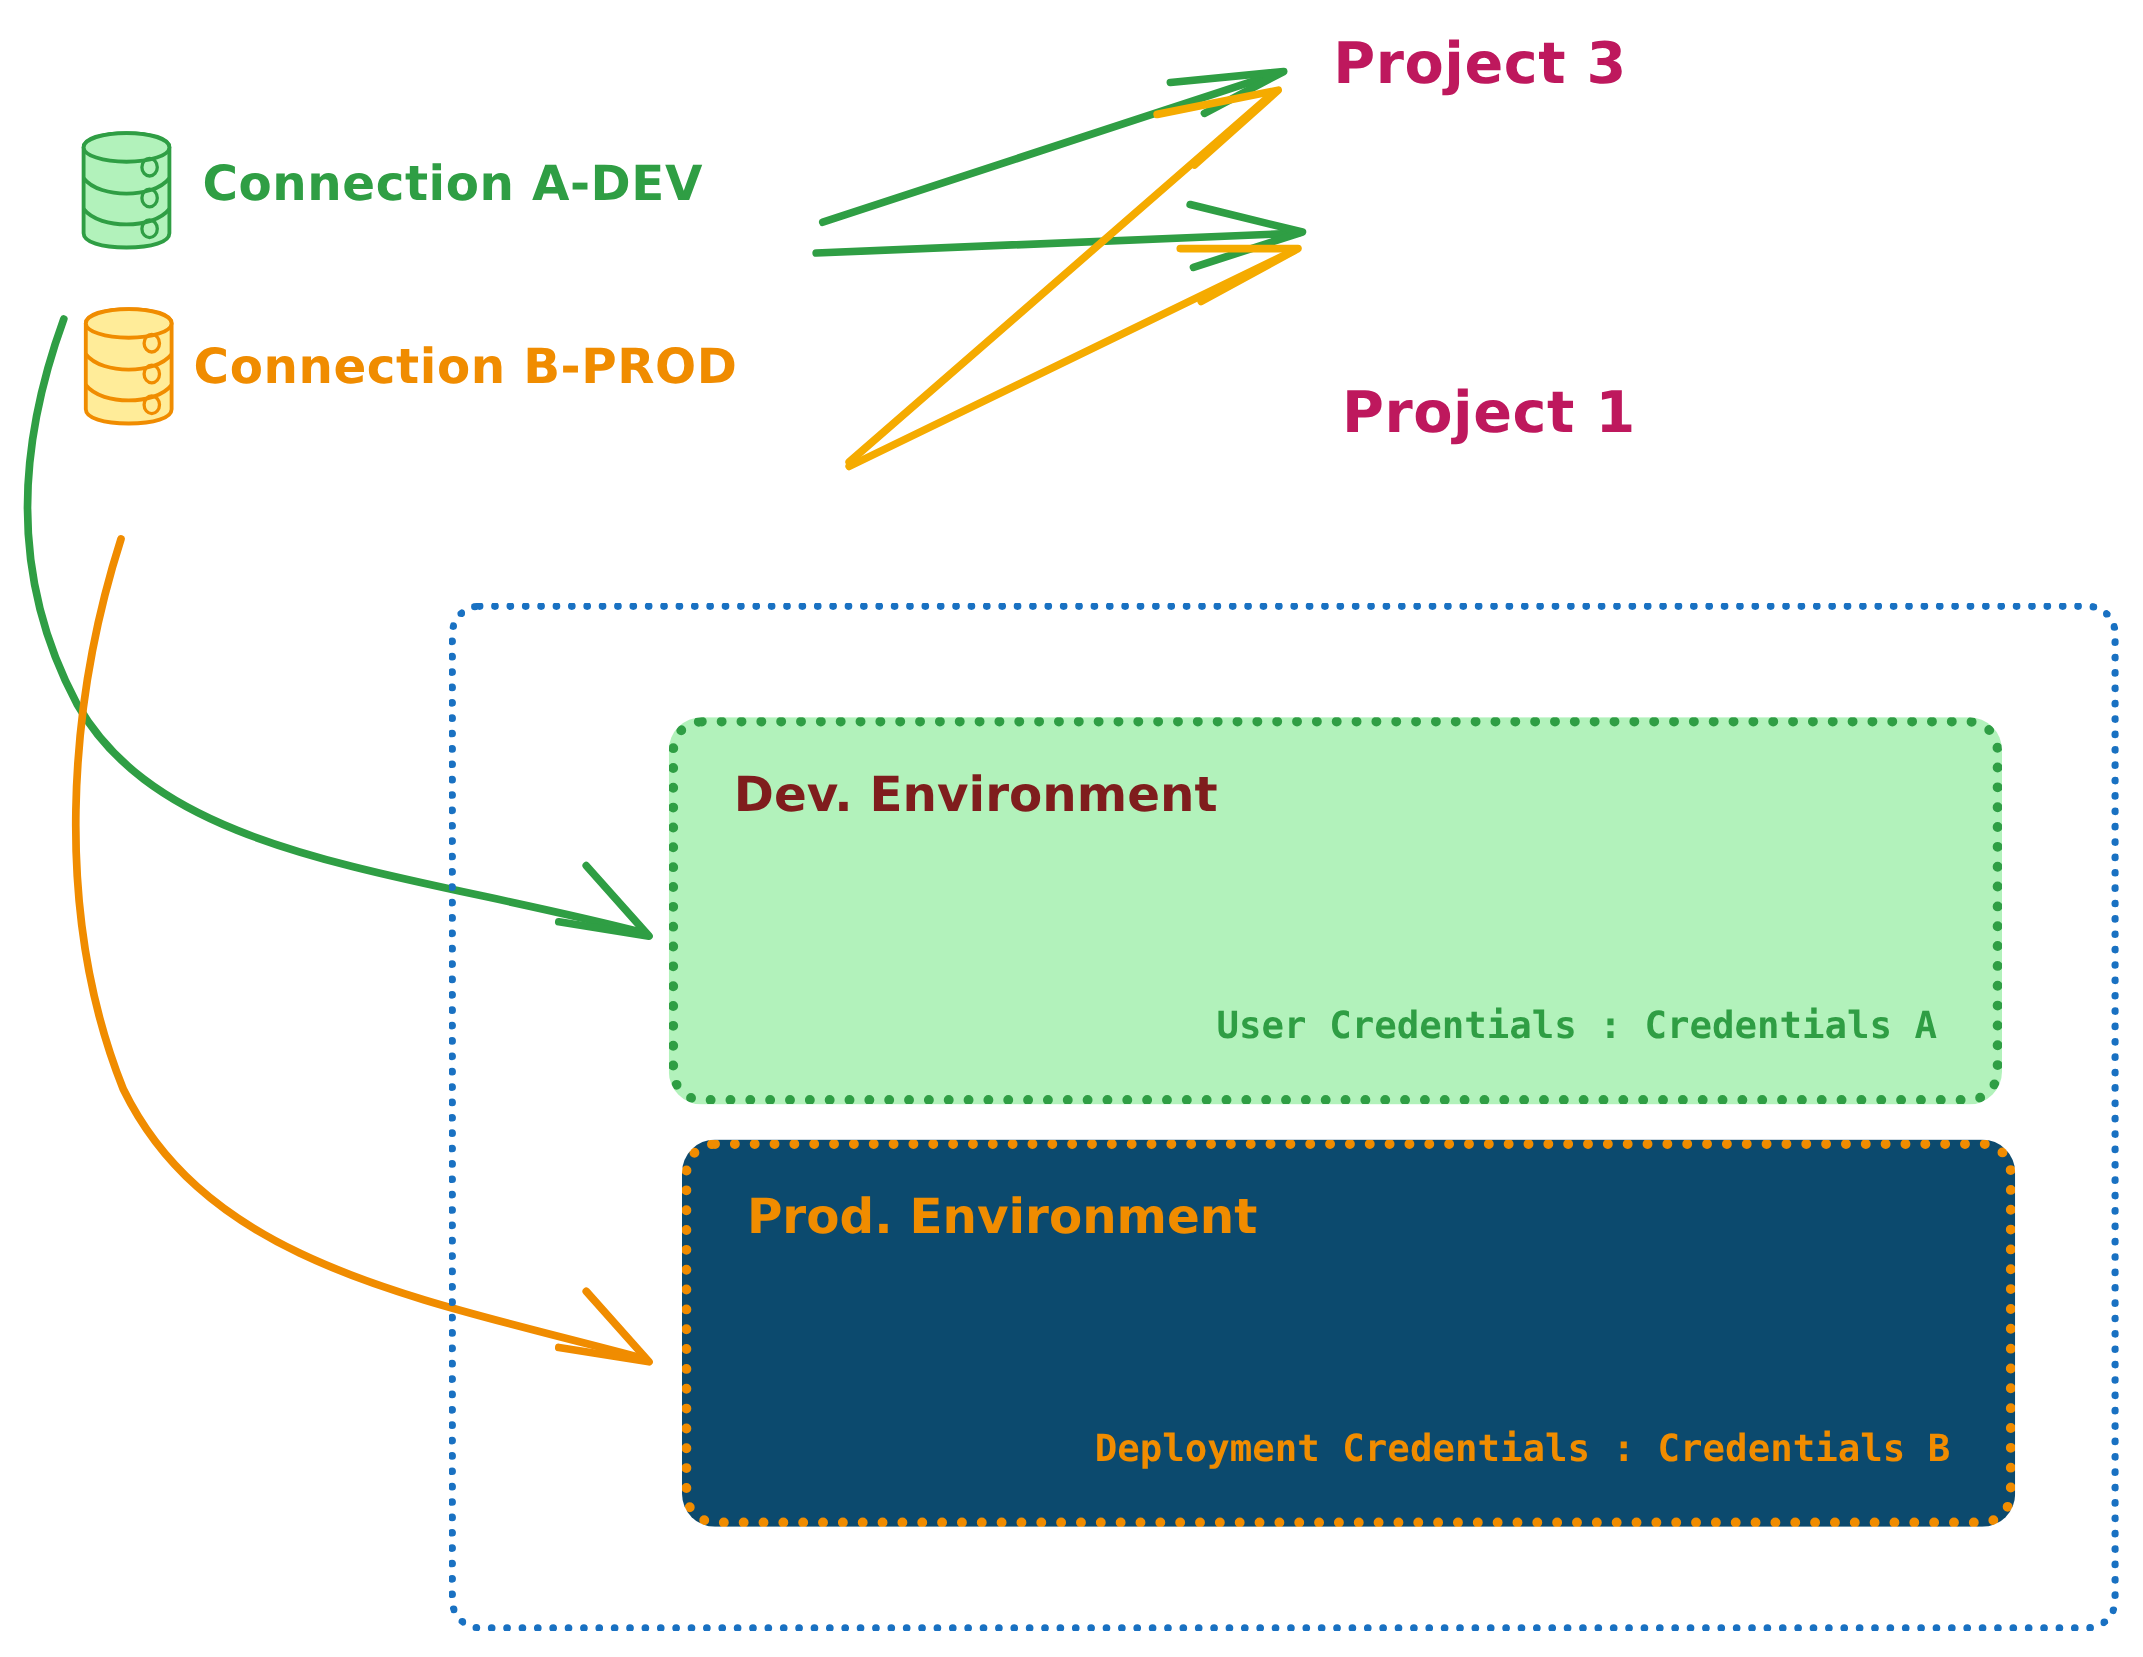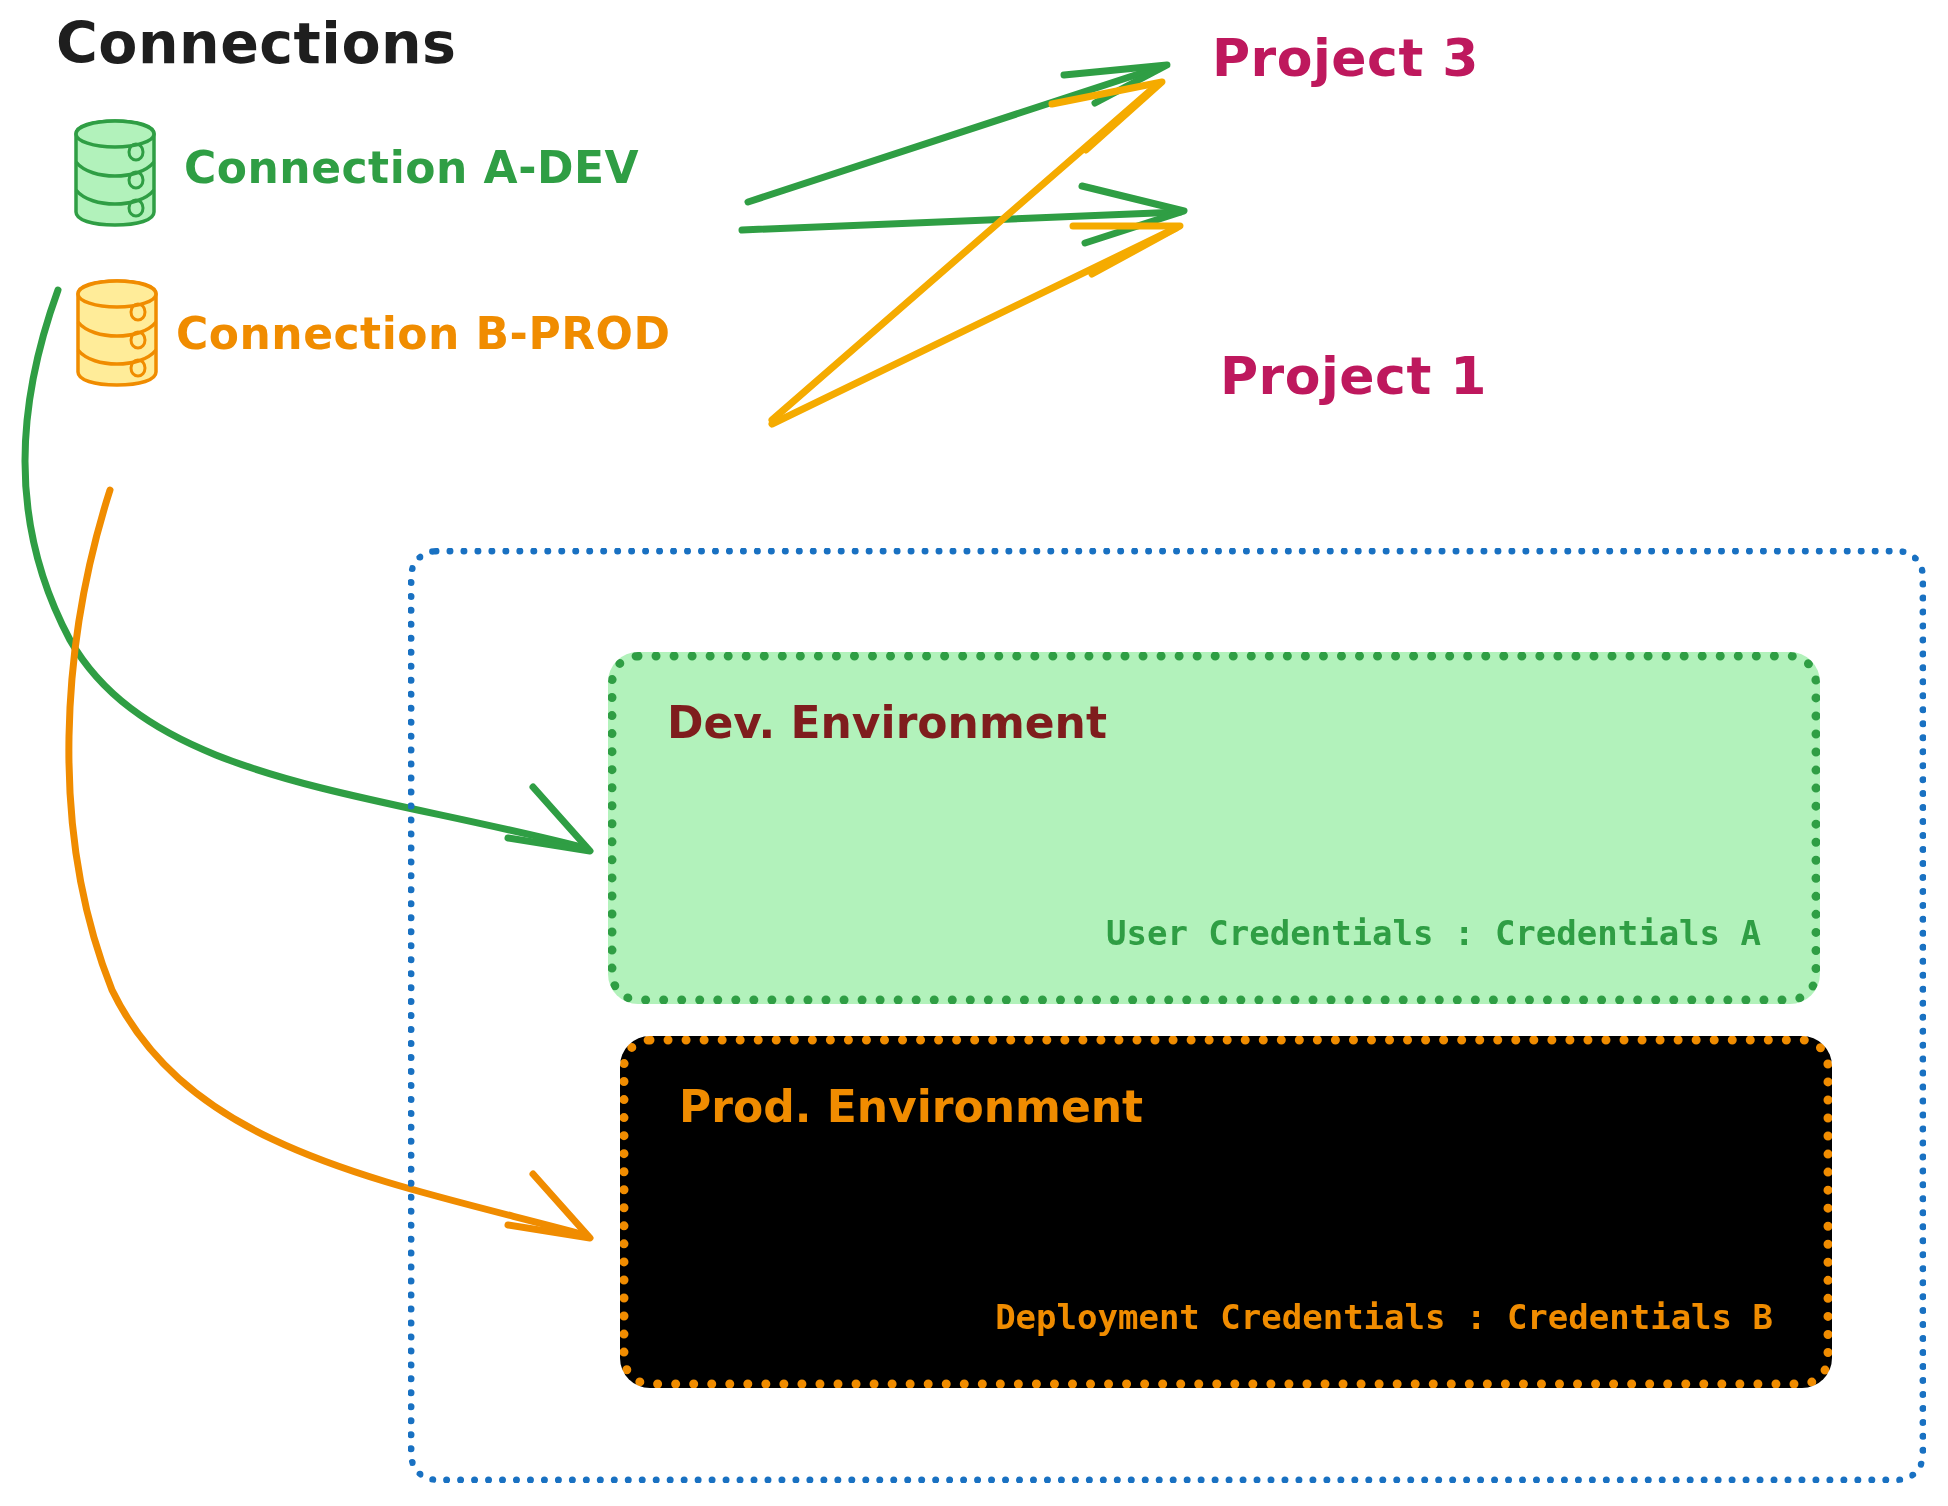--- a/index.html
+++ b/index.html
@@ -87,21 +87,21 @@
     width: 1212px;
     height: 352px;
     background: #b2f2bb;
     border: 9px dotted #2f9e44;
   }
   #env-prod {
     left: 620px;
     top: 1036px;
     width: 1212px;
     height: 352px;
-    background: #000000;
+    background: #0c4a6e;
     border: 9px dotted #f08c00;
   }
 
   .env-title {
     position: absolute;
     left: 50px;
     top: 36px;
     font-size: 44px;
     font-family: "DejaVu Sans", sans-serif;
     font-weight: 700;
@@ -154,21 +154,20 @@
       <path d="M58,290 C18,400 6,520 70,640 C150,780 360,790 585,848" stroke="#2f9e44" stroke-width="7" fill="none" stroke-linecap="round"></path>
       <path d="M533,787 L590,851 L508,838" stroke="#2f9e44" stroke-width="7" fill="none" stroke-linecap="round" stroke-linejoin="round"></path>
     </g>
 
     <g>
       <path d="M110,490 C62,640 48,830 112,990 C190,1150 380,1180 585,1235" stroke="#f08c00" stroke-width="7" fill="none" stroke-linecap="round"></path>
       <path d="M533,1174 L590,1238 L508,1225" stroke="#f08c00" stroke-width="7" fill="none" stroke-linecap="round" stroke-linejoin="round"></path>
     </g>
   </svg>
 
-  <div class="hand" id="title-connections">Connections</div>
 
   <svg class="db-icon" id="db-dev" viewBox="0 0 90 110" xmlns="http://www.w3.org/2000/svg">
     <path d="M6,16 C6,8 22,3 45,3 C68,3 84,8 84,16 L84,94
              C84,102 68,107 45,107 C22,107 6,102 6,94 Z" fill="#b2f2bb" stroke="#2f9e44" stroke-width="3.5"></path>
     <ellipse cx="45" cy="16" rx="39" ry="13" fill="#b2f2bb" stroke="#2f9e44" stroke-width="3.5"></ellipse>
     <path d="M6,44 C14,54 30,58 45,58 C60,58 76,54 84,44" fill="none" stroke="#2f9e44" stroke-width="3.5"></path>
     <path d="M6,72 C14,82 30,86 45,86 C60,86 76,82 84,72" fill="none" stroke="#2f9e44" stroke-width="3.5"></path>
     <ellipse cx="66" cy="34" rx="7" ry="8" fill="none" stroke="#2f9e44" stroke-width="3"></ellipse>
     <ellipse cx="66" cy="62" rx="7" ry="8" fill="none" stroke="#2f9e44" stroke-width="3"></ellipse>
     <ellipse cx="66" cy="90" rx="7" ry="8" fill="none" stroke="#2f9e44" stroke-width="3"></ellipse>

